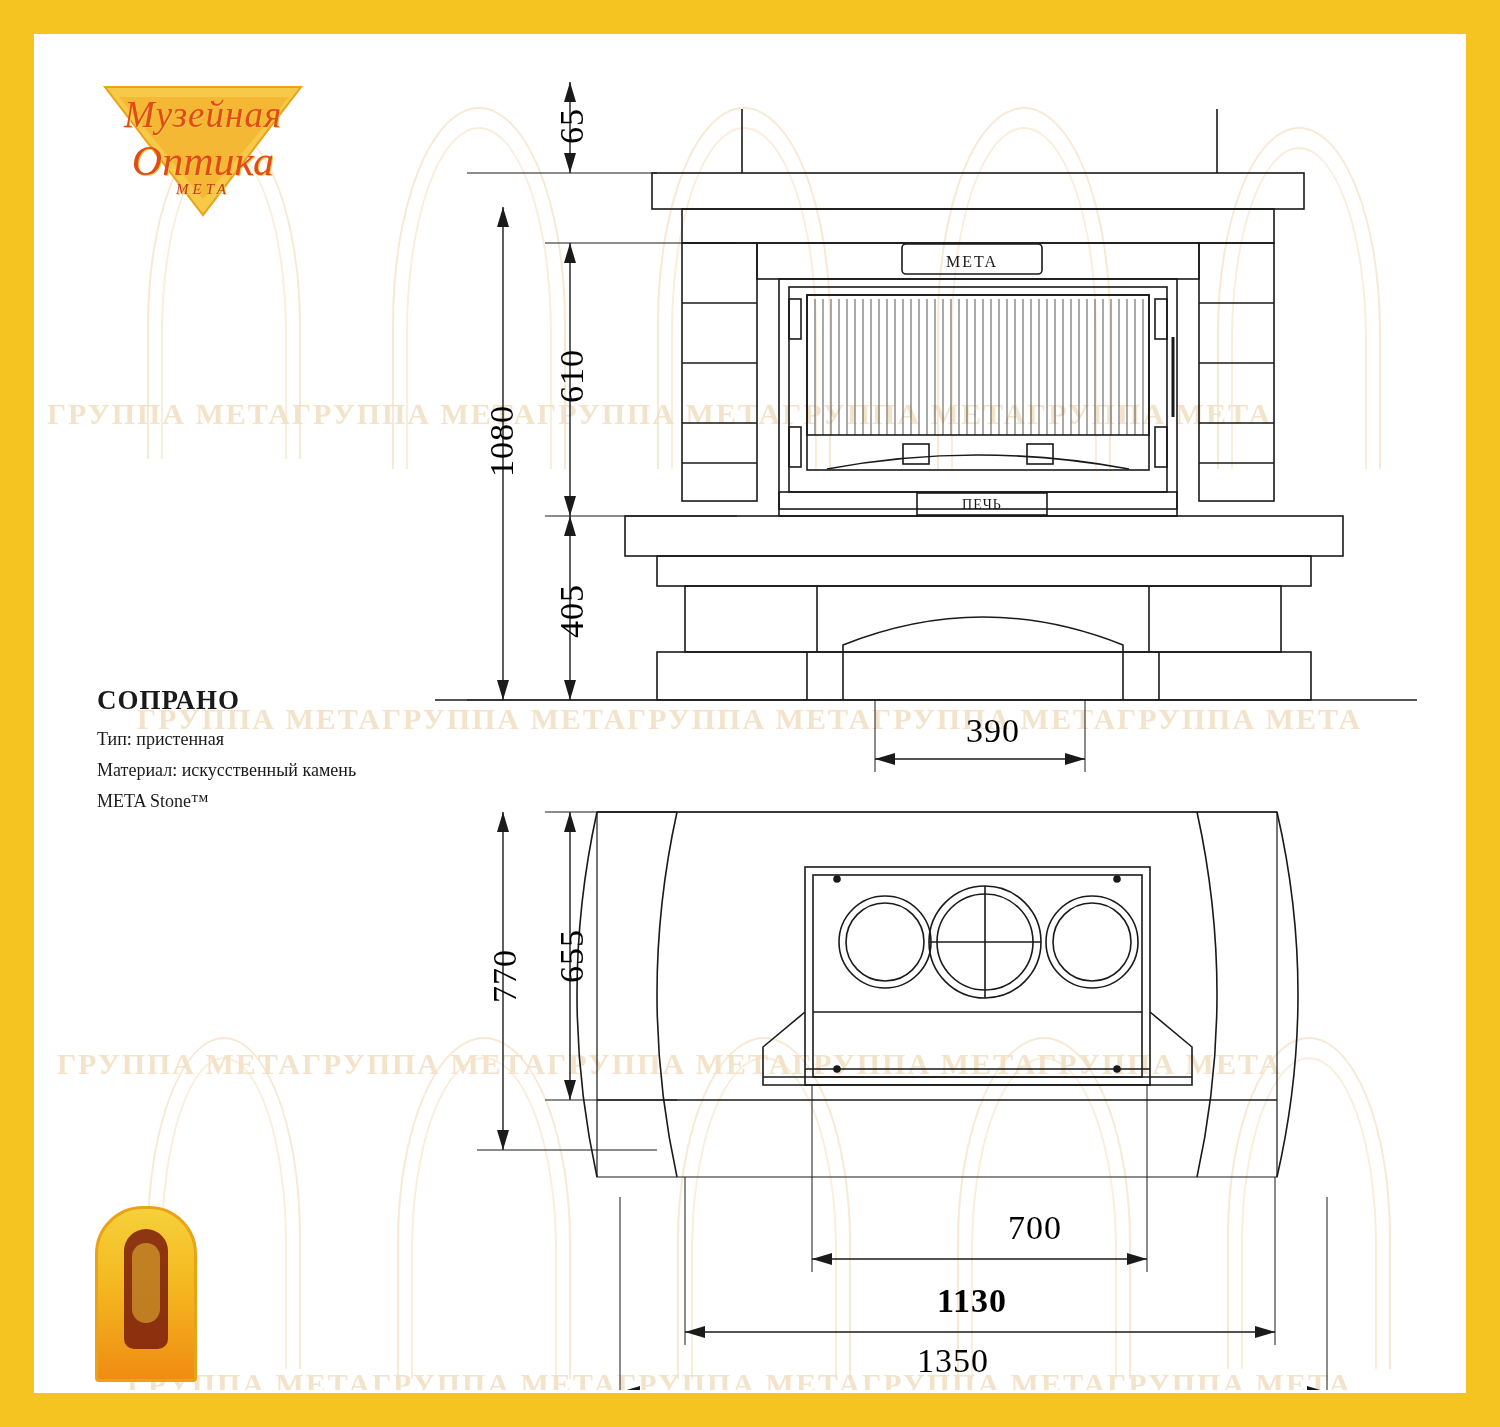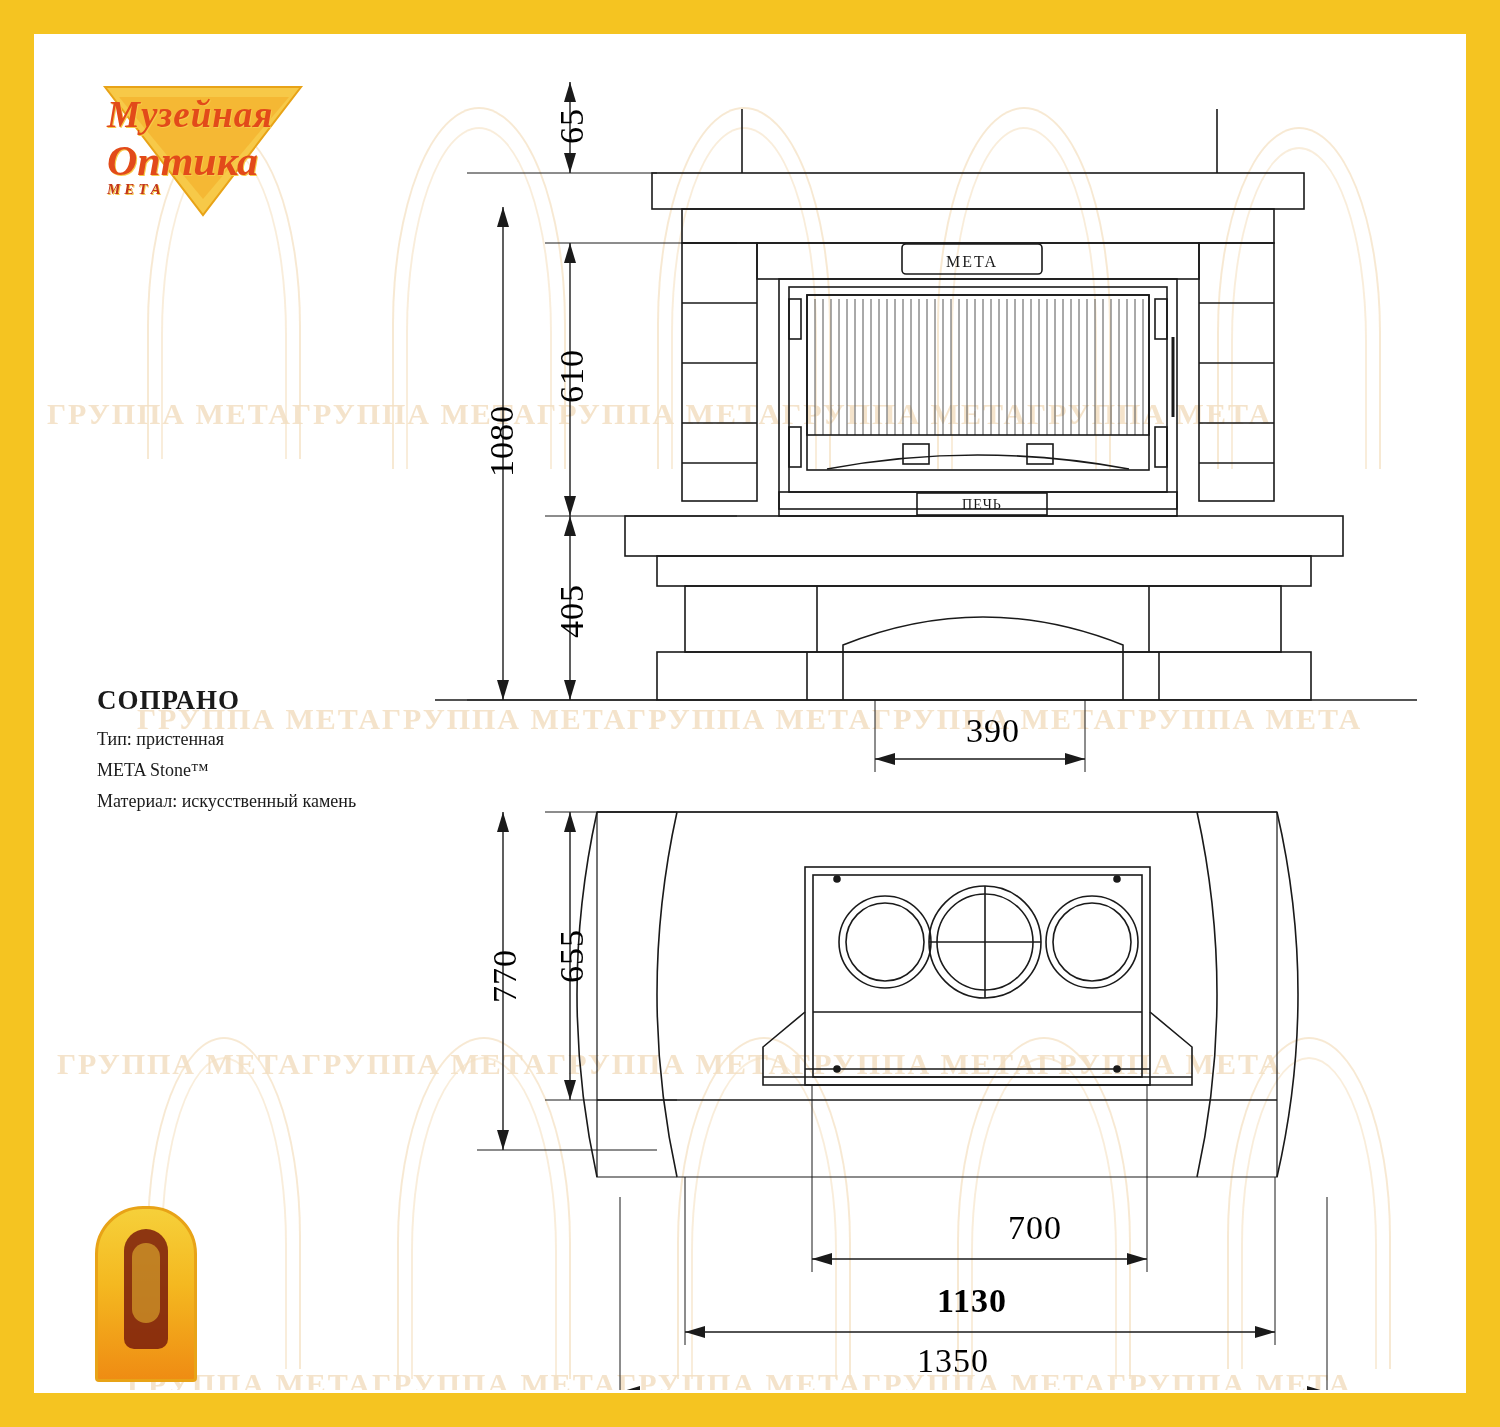--- a/index.html
+++ b/index.html
@@ -81,26 +81,26 @@
   
   .logo {
     position: absolute;
     left: 62px;
     top: 44px;
     width: 208px;
     height: 140px;
   }
   .logo-text {
     position: absolute;
-    left: 8px; top: 0;
+    left: 0; top: 0;
     width: 100%;
-    text-align: left;
+    text-align: center;
     font-family: "Liberation Serif", serif;
     font-style: italic;
-    font-weight: bold;
+    font-weight: normal;
     color: #e24a1a;
     text-shadow: 1px 1px 0 #f7c948;
   }
   .logo-line1 { font-size: 37px; top: 12px; letter-spacing: 1px;}
   .logo-line2 { font-size: 42px; top: 56px; }
   .logo-line3 { font-size: 15px; top: 100px; color: #c3371a; letter-spacing: 4px;}
 
   
   .ornament {
     position: absolute;
@@ -405,22 +405,22 @@
 
     <div class="dim vert" style="left:487px; top:900px; width:95px; text-align:center;">655</div>
     <div class="dim vert" style="left:420px; top:920px; width:95px; text-align:center;">770</div>
     <div class="dim" style="left:943px; top:1172px; width:110px; text-align:center;">700</div>
     <div class="dim" style="left:900px; top:1245px; width:135px; text-align:left;font-weight:bold;">1130</div>
     <div class="dim" style="left:880px; top:1305px; width:135px; ">1350</div>
 
     <div class="desc">
       <div class="title">СОПРАНО</div>
       <div class="line">Тип: пристенная</div>
+      <div class="line">Материал: искусственный камень</div>
       <div class="line">META Stone™</div>
-      <div class="line">Материал: искусственный камень</div>
     </div>
 
     <div class="logo">
       <svg viewBox="0 0 208 140" width="208" height="140">
         <polygon points="6,6 202,6 104,134" fill="#f7c948" stroke="#e8a317" stroke-width="2"></polygon>
         <polygon points="20,16 190,16 104,118" fill="#f2a51c" opacity="0.45"></polygon>
       </svg>
       <div class="logo-text logo-line1">Музейная</div>
       <div class="logo-text logo-line2">Оптика</div>
       <div class="logo-text logo-line3">META</div>

